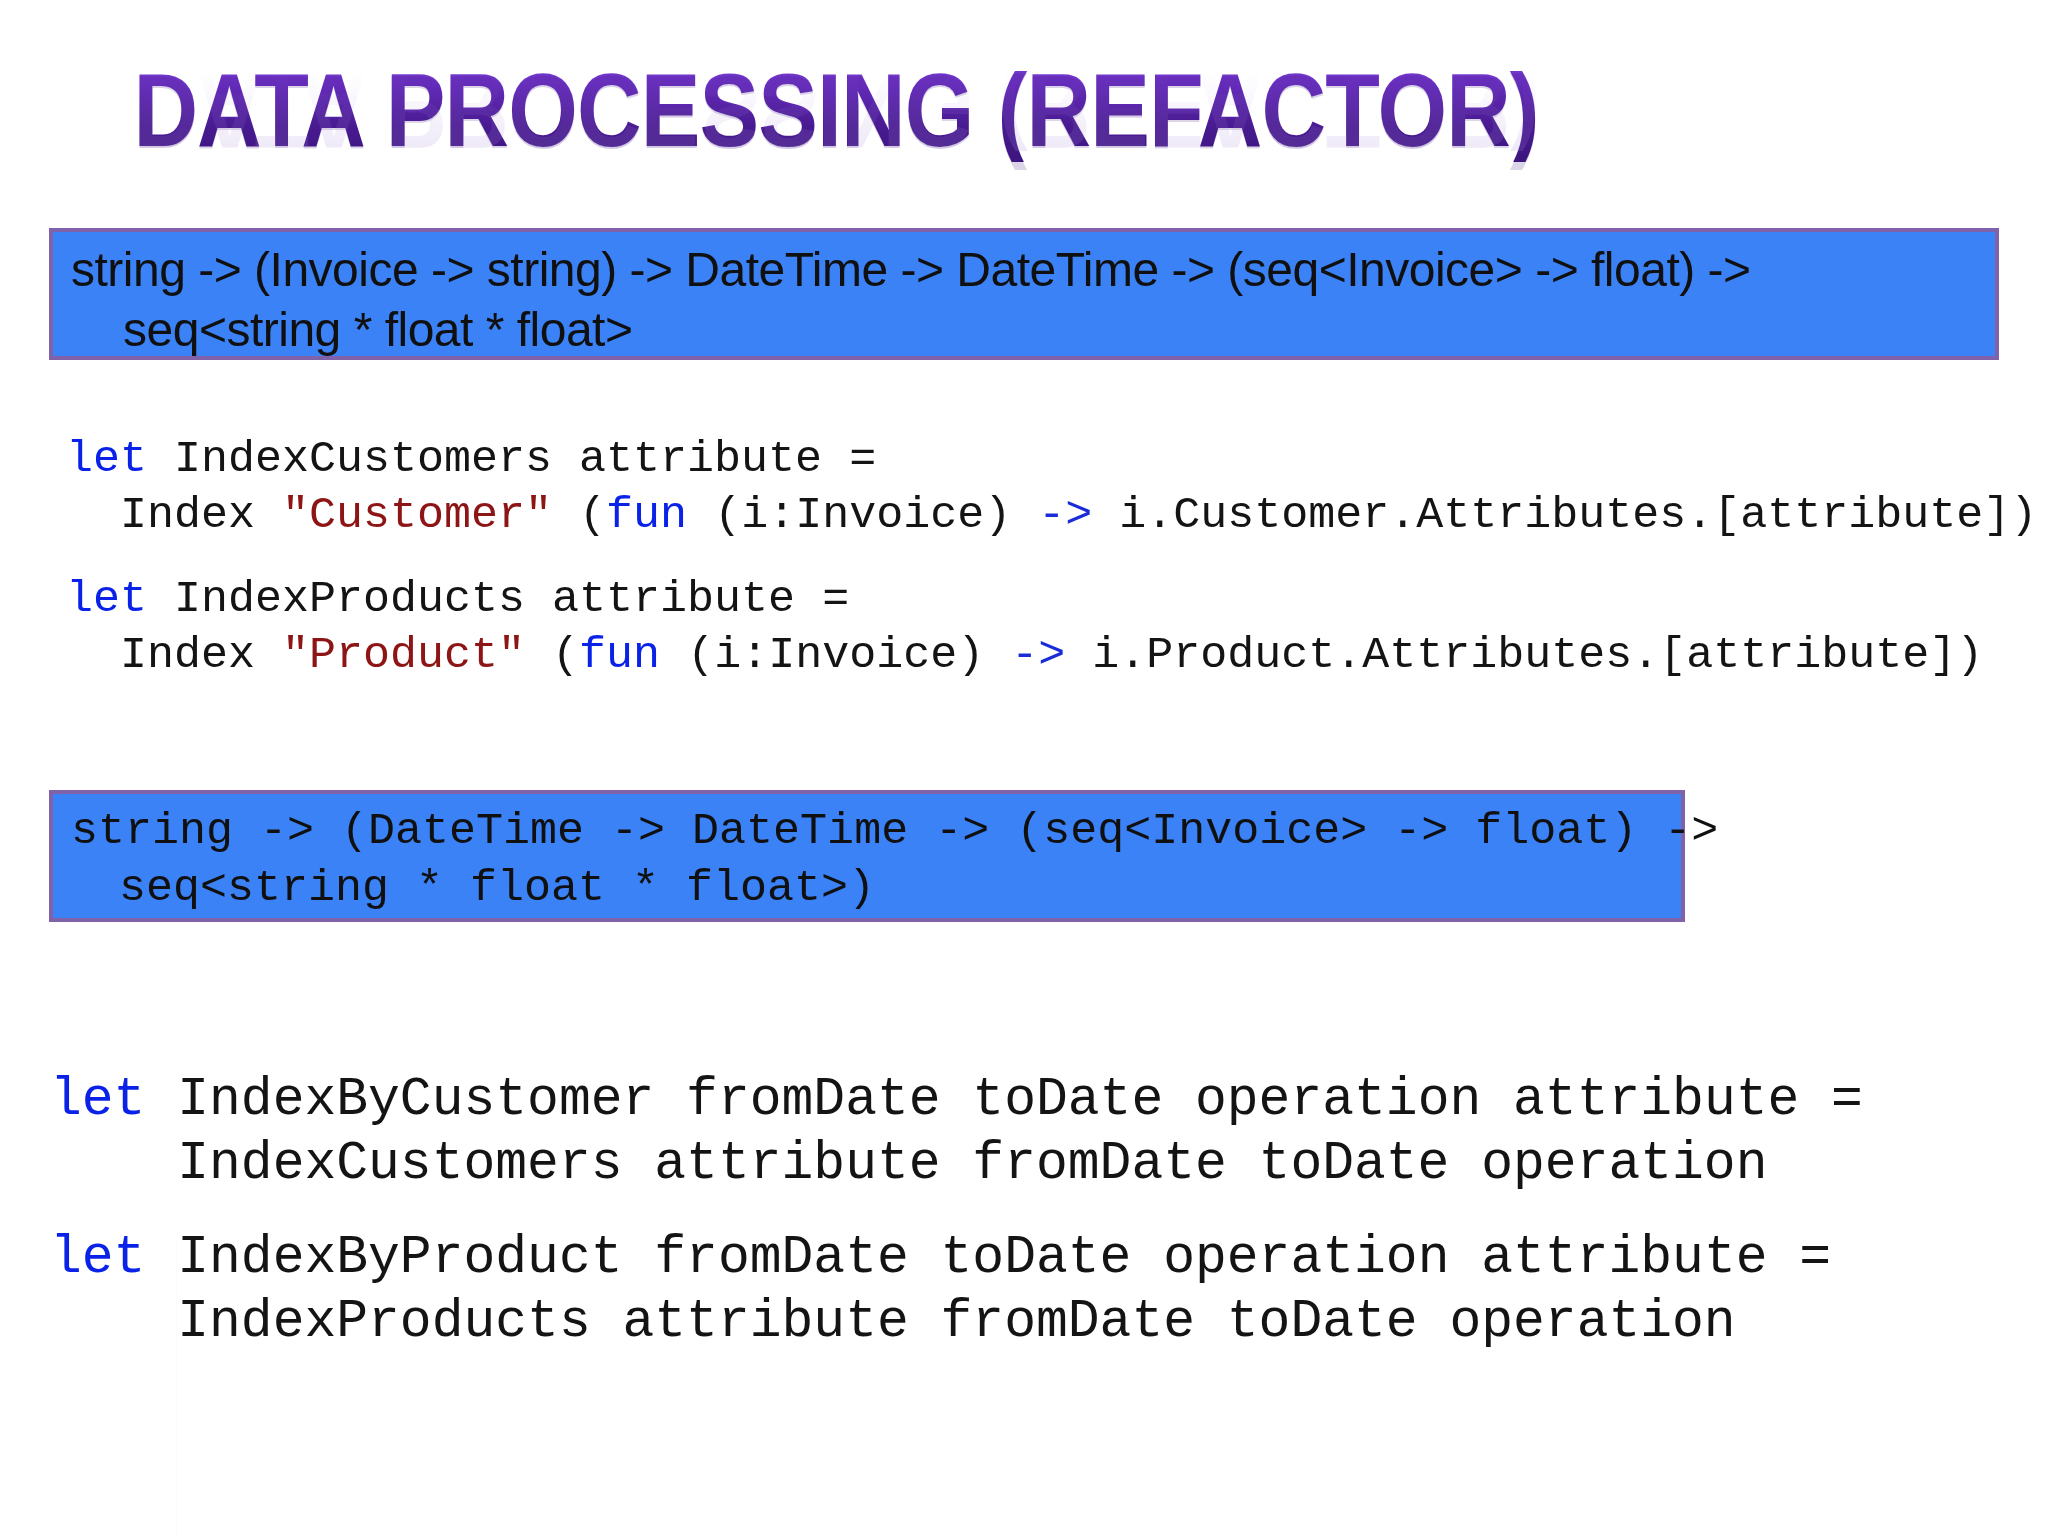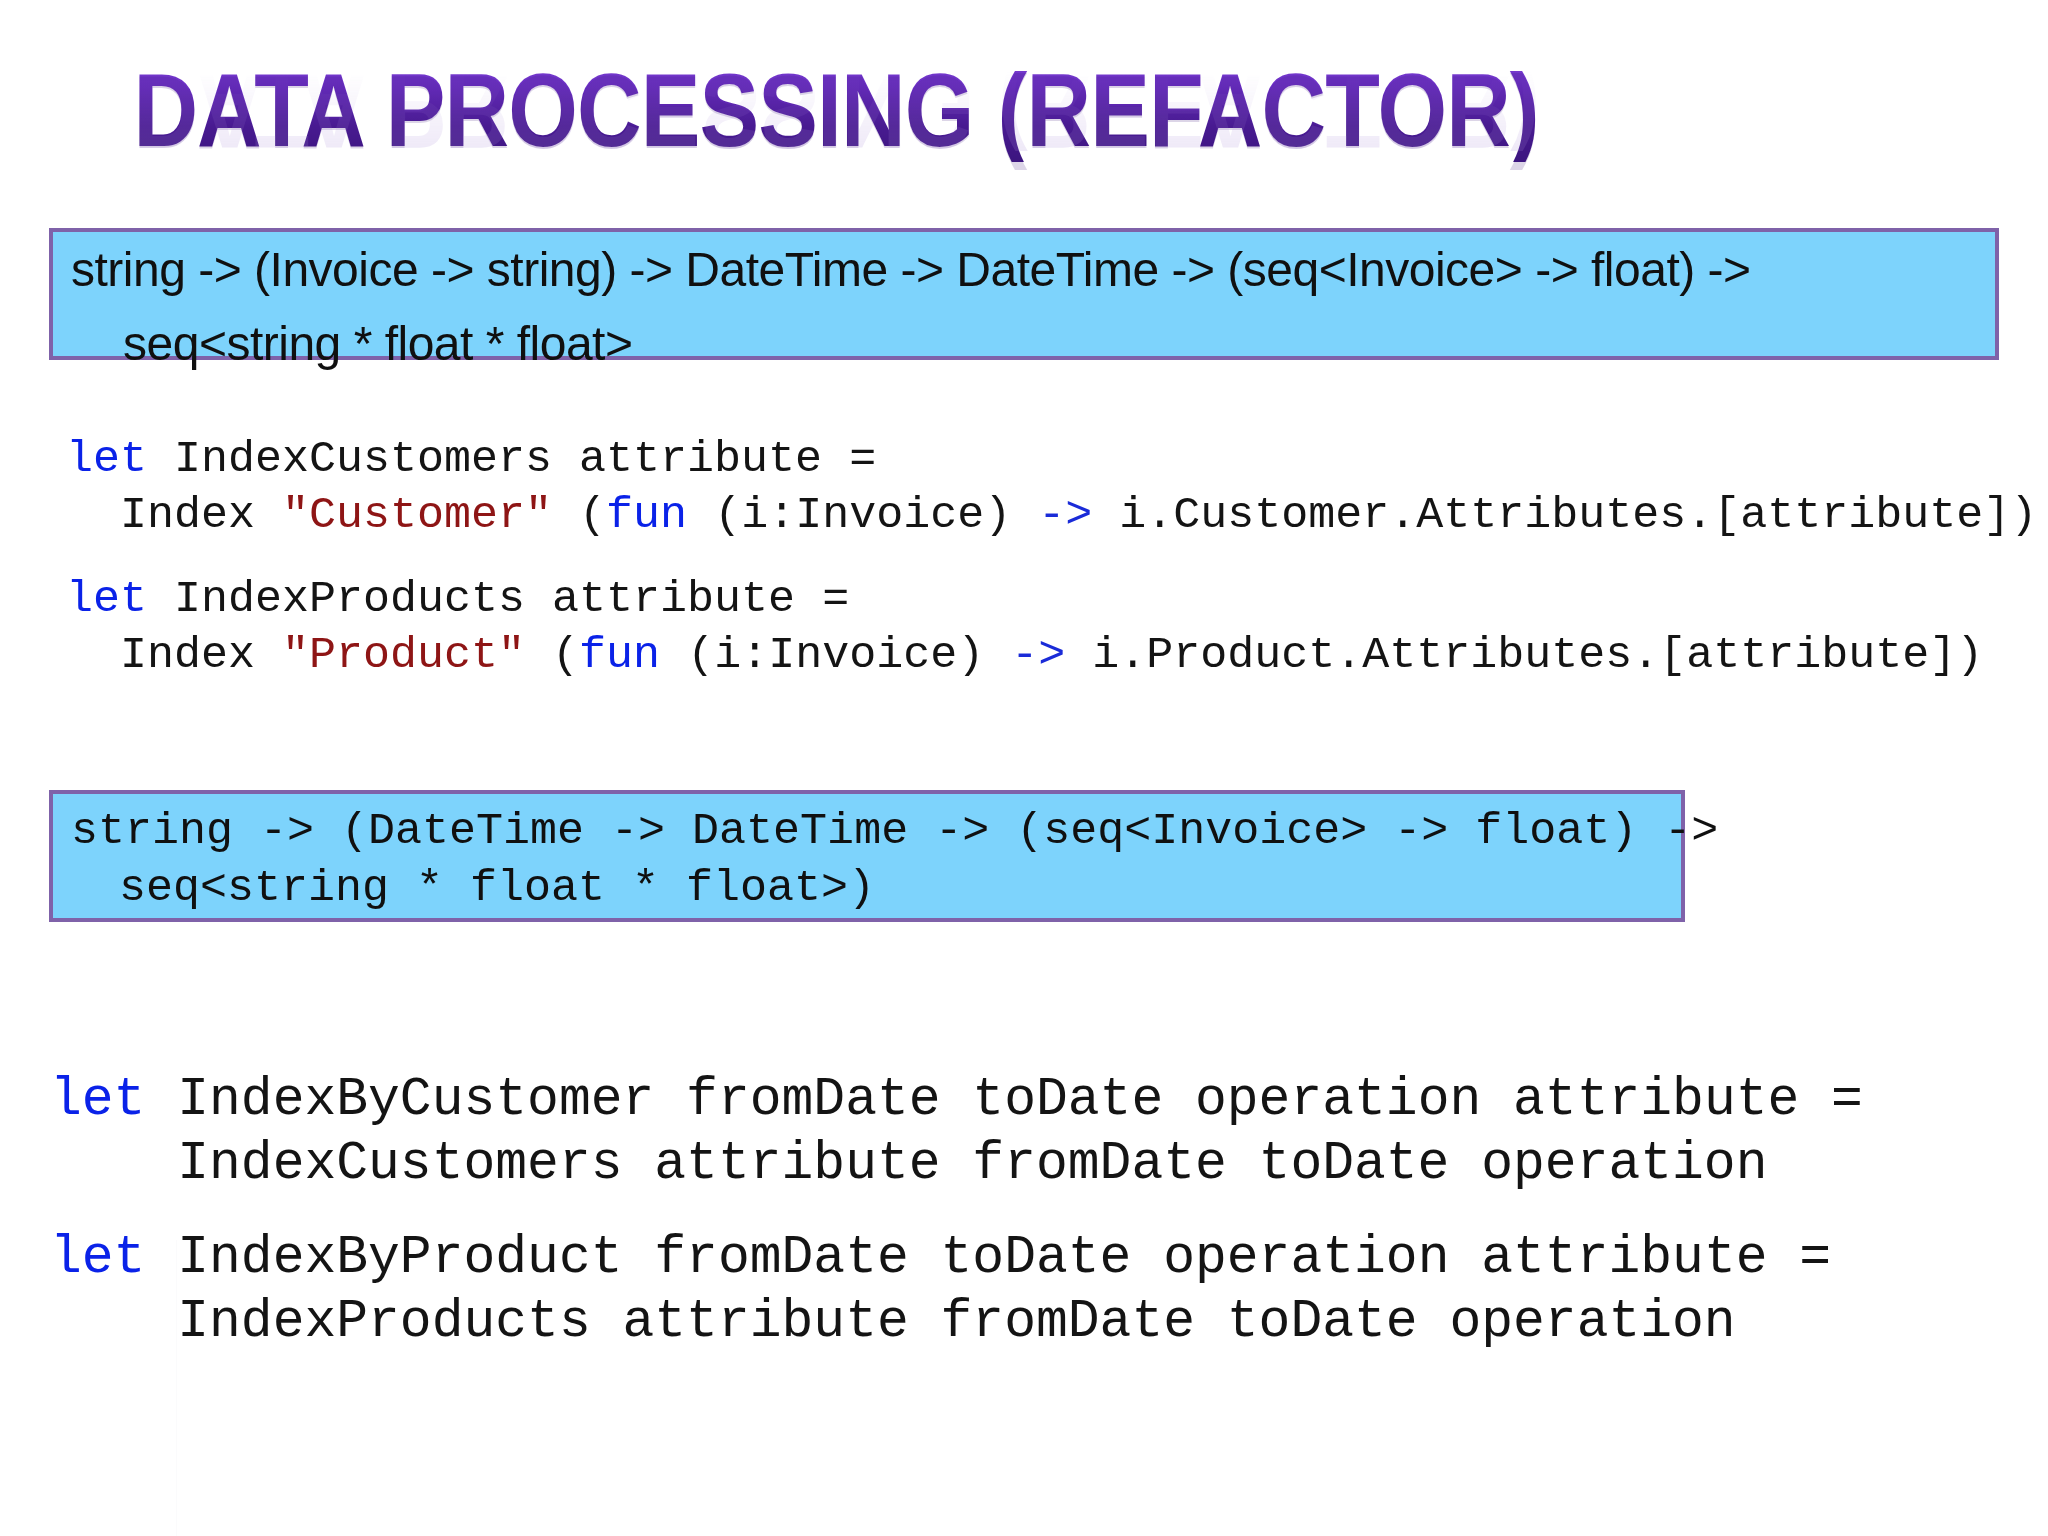--- a/index.html
+++ b/index.html
@@ -66,41 +66,41 @@
     opacity: 0.26;
     -webkit-mask-image: linear-gradient(to top, rgba(0,0,0,0) 10%, rgba(0,0,0,0.85) 100%);
     mask-image: linear-gradient(to top, rgba(0,0,0,0) 10%, rgba(0,0,0,0.85) 100%);
   }
 
   
   .sig-box {
     position: absolute;
     box-sizing: border-box;
     border: 4px solid #7F62A9;
-    background: #7dd3fc;
+    background: #3b82f6;
   }
   .sig-box .line {
     white-space: pre;
     color: #101010;
   }
 
   #sig-box-1 {
     left: 49px;
     top: 228px;
     width: 1950px;
     height: 132px;
     padding: 8px 0 0 18px;
   }
   #sig-box-1 .line {
     font-family: "Liberation Sans", sans-serif;
     font-size: 48px;
     line-height: 60px;
     letter-spacing: -0.5px;
   }
-  #sig-box-1 .line.indent { padding-left: 52px; margin-top: 14px; }
+  #sig-box-1 .line.indent { padding-left: 52px; }
 
   #sig-box-2 {
     left: 49px;
     top: 790px;
     width: 1636px;
     height: 132px;
     padding: 9px 0 0 18px;
   }
   #sig-box-2 .line {
     font-family: "Liberation Mono", "DejaVu Sans Mono", monospace;

